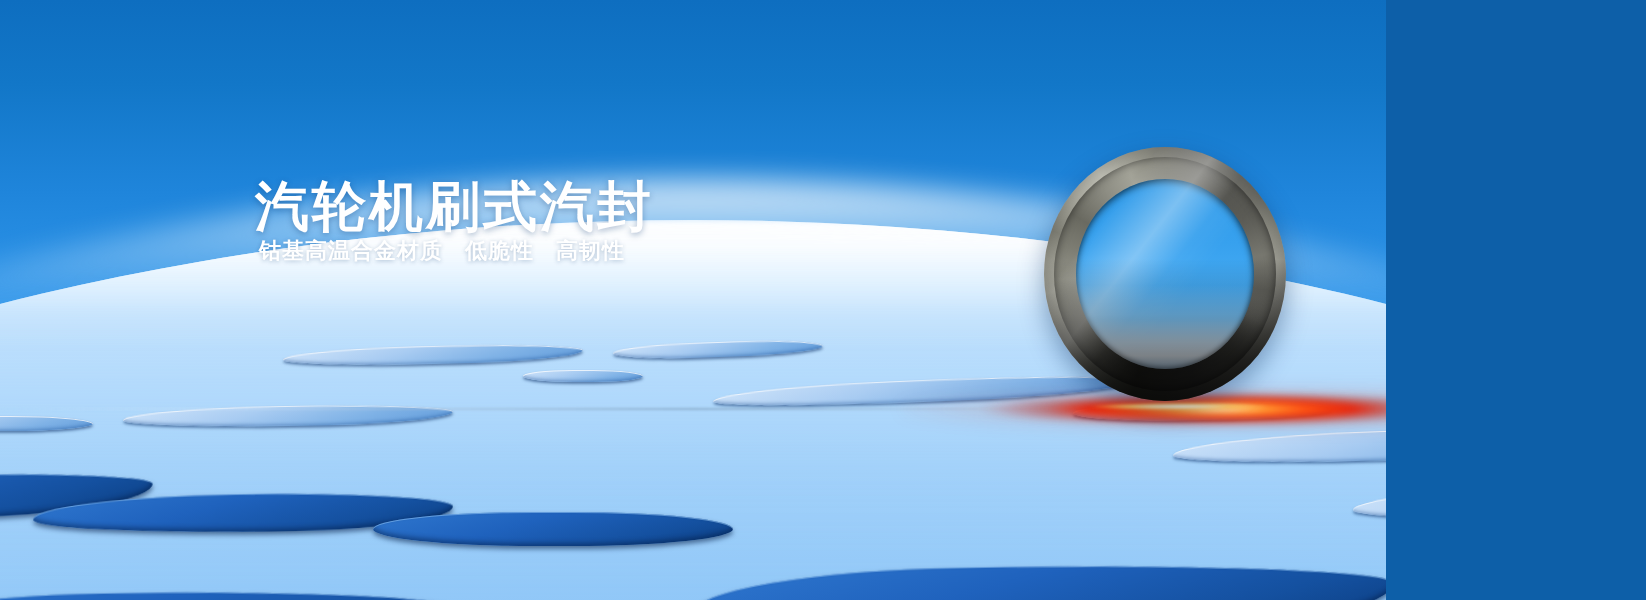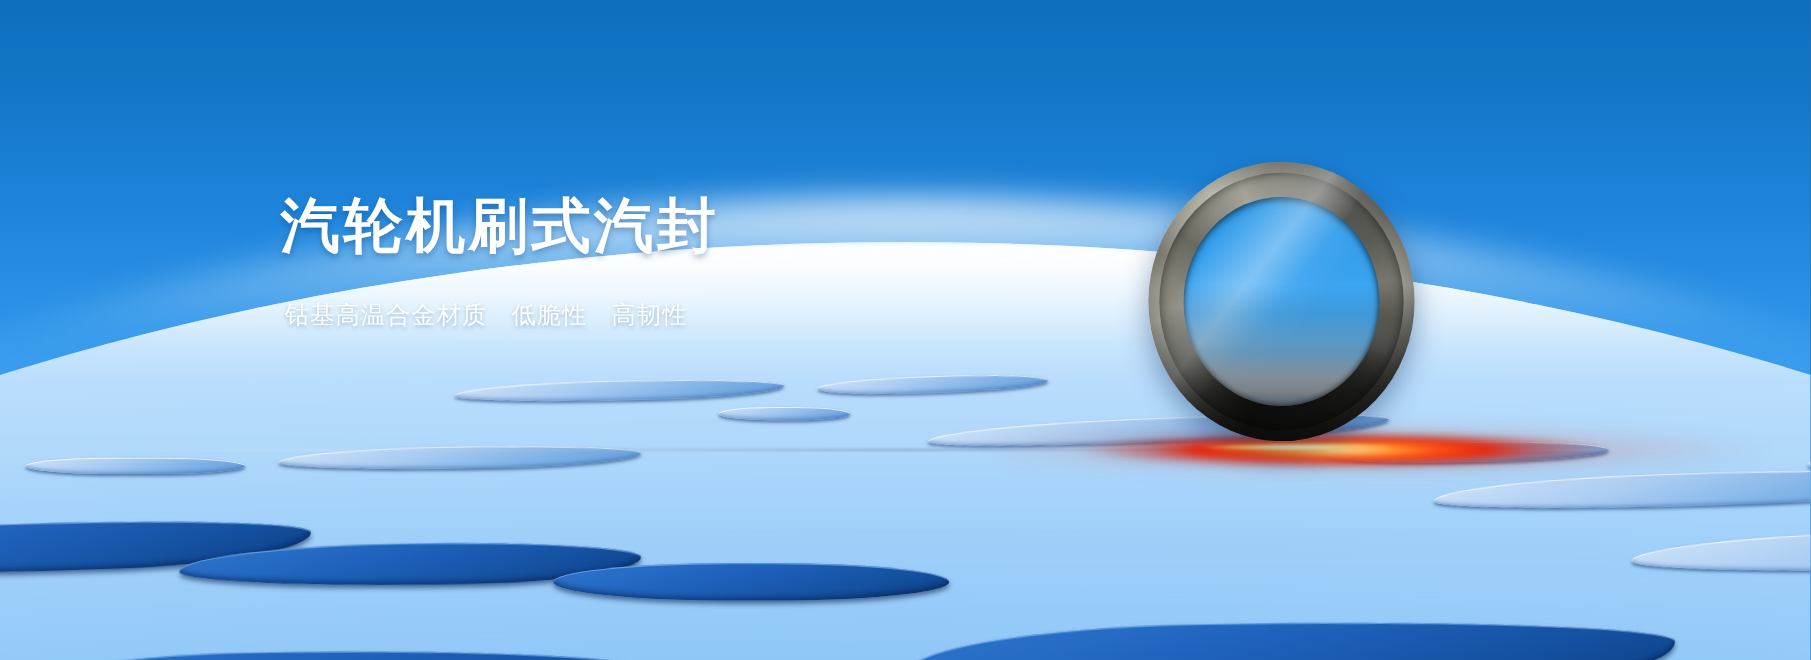--- a/index.html
+++ b/index.html
@@ -1,21 +1,21 @@
 <!DOCTYPE html>
 <html lang="zh"><head>
 <meta charset="utf-8">
 <title>汽轮机刷式汽封</title>
 <style>
   html,body{margin:0;padding:0;background:#0d5fa8;}
   *{box-sizing:border-box;}
 
   .banner{
     position:relative;
-    width:1646px;
+    width:1386px;
     height:600px;
     overflow:hidden;
     font-family:"Liberation Sans","DejaVu Sans",sans-serif;
     
     background:linear-gradient(180deg,
        #0e6ec0 0%,
        #1277c8 14%,
        #1f85db 32%,
        #2c93e8 48%,
        #3aa0f3 62%,
@@ -273,21 +273,21 @@
   }
   .sub{
     margin:0;
     color:#ffffff;
     font-size:22px;
     line-height:30px;
     letter-spacing:1px;
     white-space:nowrap;
     text-shadow:0 1px 4px rgba(8,52,110,.30);
   }
-  .sub1{ margin-top:36px; padding-left:4px; }
+  .sub1{ padding-left:4px;font-weight:bold; }
   .sub2{ margin-top:19px; padding-left:48px; }
   .gap{ display:inline-block; width:22px; }
 </style>
 </head>
 <body>
 
 <div class="banner">
 
   <div class="globe-halo"></div>
 

